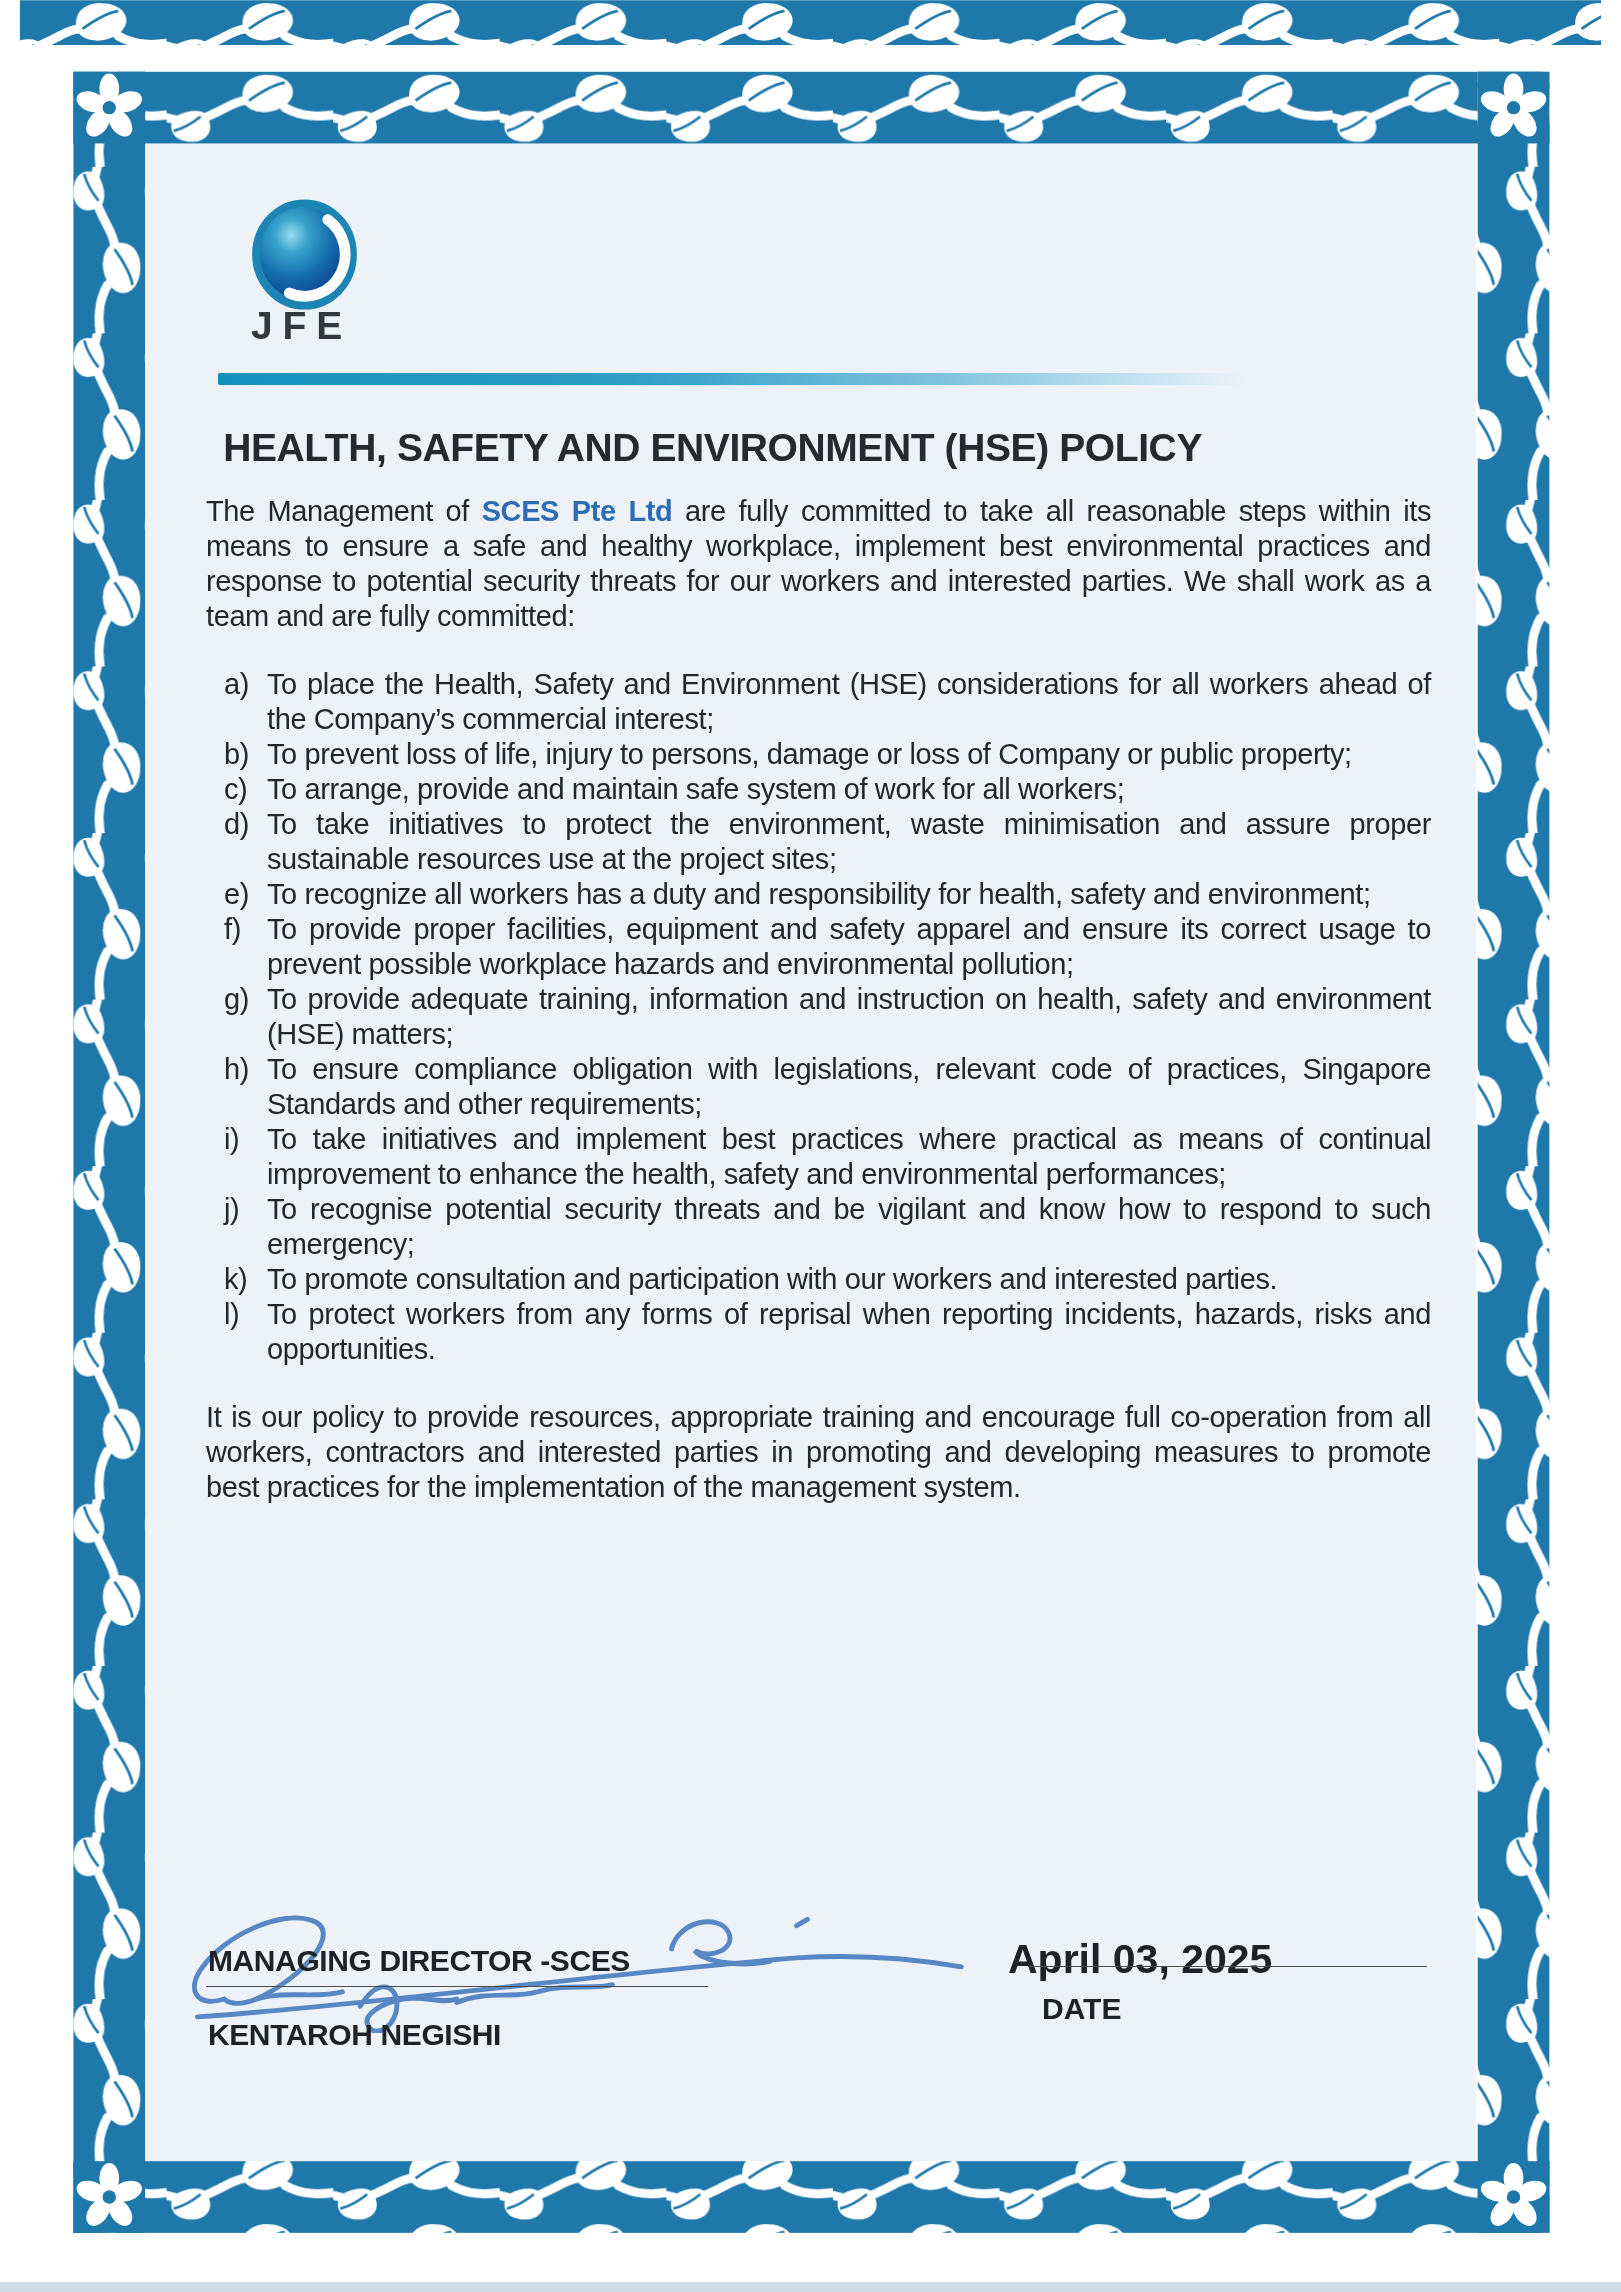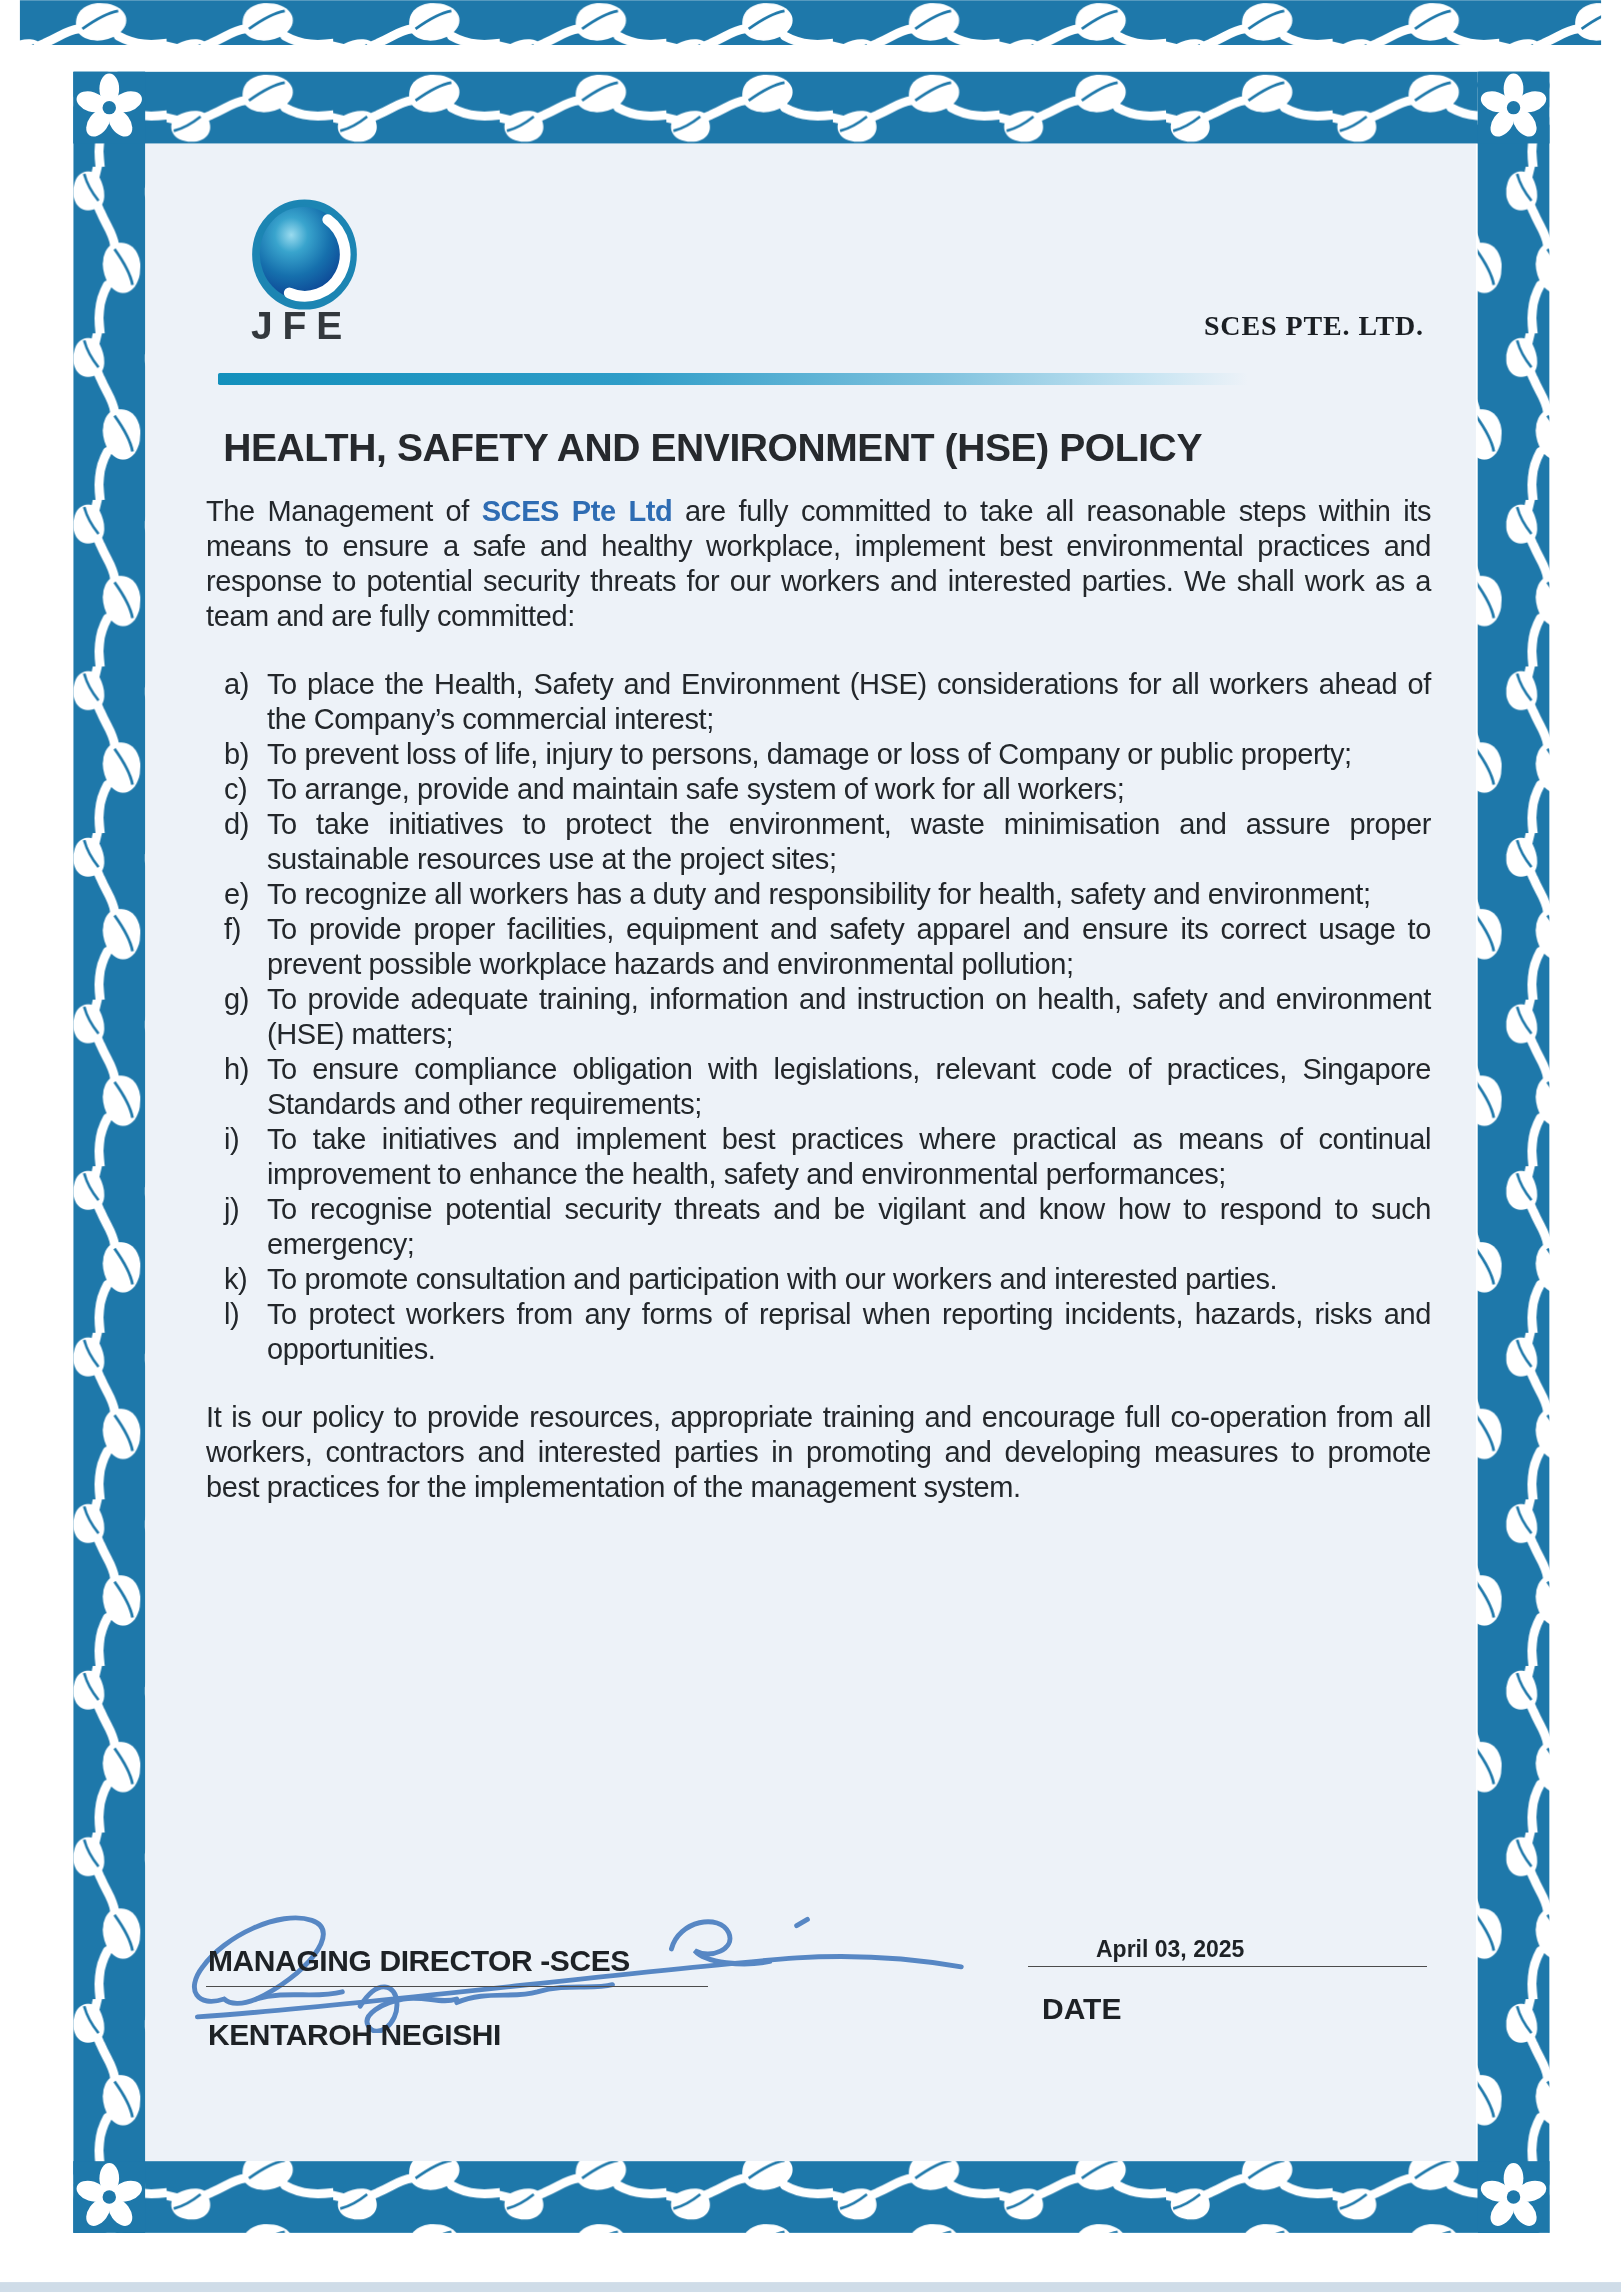--- a/index.html
+++ b/index.html
@@ -38,21 +38,21 @@
   .company-inline{color:#2e6cb3;font-weight:700;margin-top:48px;}
   ul.policy-list{list-style:none;margin:0 0 33px 0;padding:0 0 0 18px;}
   ul.policy-list li{display:flex;align-items:flex-start;}
   ul.policy-list .lbl{flex:0 0 43px;}
   ul.policy-list .txt{flex:1;text-align:justify;}
   
   .sig-svg{position:absolute;left:170px;top:1872px;}
   .sig-line{position:absolute;left:206px;top:1966px;width:502px;height:19.7px;border-bottom:1.8px solid #4c4c4c;}
   .sig-name{position:absolute;left:208px;top:1994px;font-size:30px;font-weight:700;letter-spacing:-0.4px;color:#1e2226;margin-top:24px;}
   .sig-role{position:absolute;left:208px;top:1944px;font-size:30px;font-weight:700;letter-spacing:-0.4px;color:#1e2226;}
-  .date-value{position:absolute;left:1096px;top:1936px;font-size:23px;font-weight:700;letter-spacing:0;color:#1e2226;}
+  .date-value{position:absolute;left:1008px;top:1936px;font-size:41px;font-weight:700;letter-spacing:0;color:#1e2226;}
   .date-line{position:absolute;left:1028px;top:1946px;width:399px;height:19.7px;border-bottom:1.8px solid #4c4c4c;}
   .date-label{position:absolute;left:1042px;top:1992px;font-size:30px;font-weight:700;color:#1e2226;}
 </style>
 </head>
 <body>
 
 <div class="page">
 
   <svg class="bg-svg" width="1621" height="2293" viewBox="0 0 1810 2560" aria-hidden="true">
     <defs>
@@ -122,21 +122,20 @@
         <stop offset="1" stop-color="#0b3a85"></stop>
       </radialGradient>
     </defs>
     <ellipse cx="62" cy="62" rx="56" ry="59" fill="#1c85b3"></ellipse>
     <ellipse cx="61" cy="61" rx="49" ry="52" fill="url(#sphereGrad)"></ellipse>
     <path d="M88,23 A45,47 0 0 1 45,105" fill="none" stroke="#ffffff" stroke-width="12" stroke-linecap="round"></path>
     <ellipse cx="62" cy="62" rx="56" ry="59" fill="none" stroke="#1c85b3" stroke-width="5"></ellipse>
   </svg>
   <div class="logo-text">JFE</div>
 
-  <div class="company-name">SCES PTE. LTD.</div>
   <div class="header-rule"></div>
 
   <div class="doc-title">HEALTH, SAFETY AND ENVIRONMENT (HSE) POLICY</div>
 
   <div class="col">
     <p class="para"><span>The Management of </span><span class="company-inline">SCES Pte Ltd</span><span> are fully committed to take all reasonable steps within its means to ensure a safe and healthy workplace, implement best environmental practices and response to potential security threats for our workers and interested parties. We shall work as a team and are fully committed:</span></p>
 
     <ul class="policy-list">
       <li>
           <span class="lbl">a)</span>

